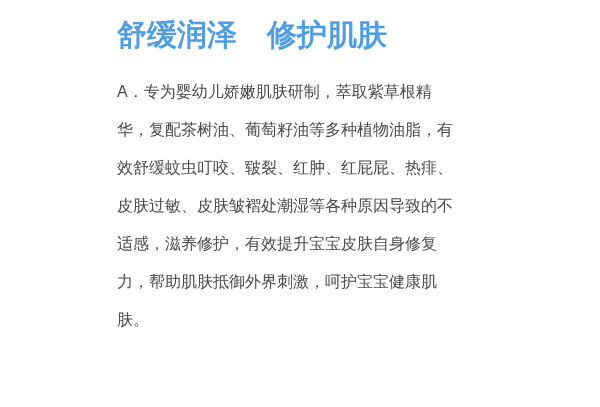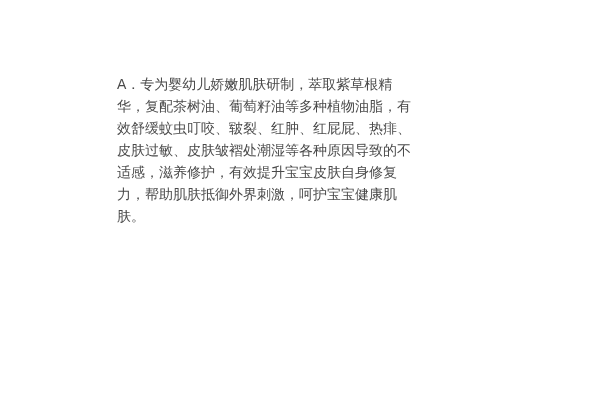--- a/index.html
+++ b/index.html
@@ -25,33 +25,34 @@
     font-weight: 700;
     color: #4F9DE2;
     letter-spacing: 0px;
     white-space: pre;
   }
   .para {
     position: absolute;
     left: 117px;
     margin: 0;
     width: 430px;
-    font-size: 14px;
-    line-height: 22px;
+    font-size: 16px;
+    line-height: 38px;
     font-weight: 400;
     color: #4a4a4a;
     white-space: pre;
   }
   .para-a { top: 73px; }
   .para-b { top: 281px; }
 </style>
 </head>
 <body>
 
 <div class="canvas">
+  <h1 class="title">舒缓润泽　修护肌肤</h1>
 
   <p class="para para-a">A．专为婴幼儿娇嫩肌肤研制，萃取紫草根精
 华，复配茶树油、葡萄籽油等多种植物油脂，有
 效舒缓蚊虫叮咬、皲裂、红肿、红屁屁、热痱、
 皮肤过敏、皮肤皱褶处潮湿等各种原因导致的不
 适感，滋养修护，有效提升宝宝皮肤自身修复
 力，帮助肌肤抵御外界刺激，呵护宝宝健康肌
 肤。</p>
 
 </div>

